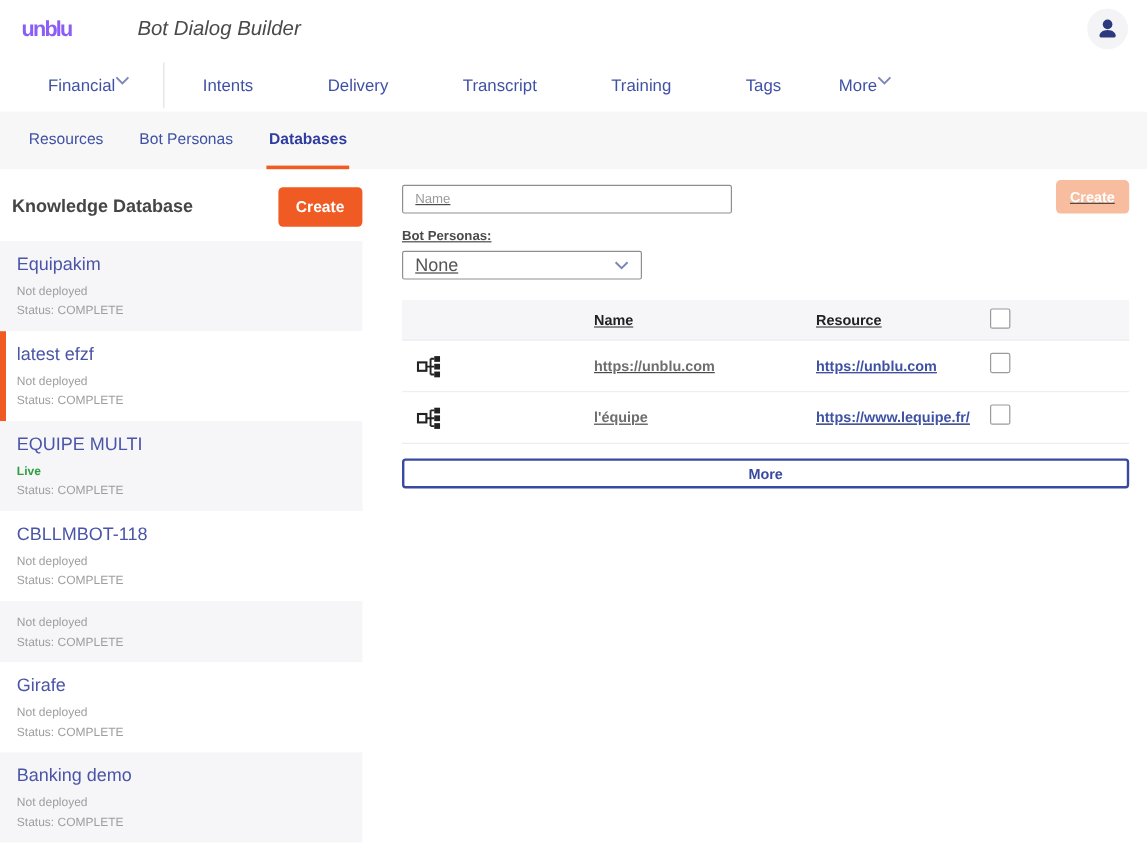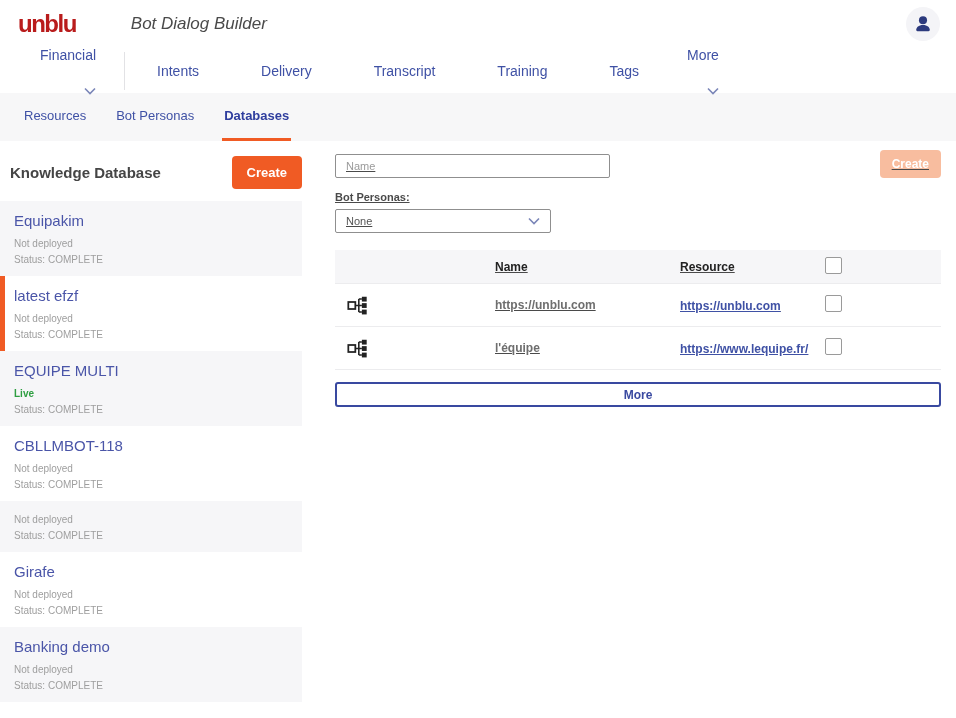--- a/index.html
+++ b/index.html
@@ -13,23 +13,23 @@
   }
 
   
   .app-header {
     height: 48px;
     display: flex;
     align-items: center;
     padding: 0 16px 0 18px;
   }
   .logo {
-    font-size: 24px;
+    font-size: 18px;
     font-weight: 800;
-    color: #b91c1c;
+    color: #8b5cf6;
     letter-spacing: -1.5px;
     line-height: 1;
   }
   .app-title {
     margin-left: 55px;
     font-size: 17px;
     color: #4a4a4a;
     font-style: italic;
   }
   .avatar {
@@ -43,21 +43,21 @@
 
   
   .main-nav {
     height: 45px;
     display: flex;
     align-items: center;
     padding-left: 40px;
     font-size: 14px;
     color: #3f51a5;
   }
-  .nav-item { display: flex; align-items: flex-end; gap: 24px; cursor: pointer; white-space: nowrap; flex-direction: column; }
+  .nav-item { display: flex; align-items: flex-start; gap: 0; cursor: pointer; white-space: nowrap; }
   .nav-divider { width: 1px; height: 38px; background: #e2e2e5; margin: 0 32px 0 28px; }
   .nav-gap { margin-right: 62px; }
   .chev { width: 12px; height: 8px; }
   .chev polyline { fill: none; stroke: #7b86b8; stroke-width: 1.6; }
 
   
   .tab-strip {
     height: 48px;
     background: #f7f7f8;
     display: flex;
@@ -115,24 +115,24 @@
   }
   .name-input::placeholder { color: #9a9a9a; }
   .btn-create-disabled {
     background: #f8bd9f; color: #fff;
     border: none; border-radius: 4px;
     font-family: inherit; font-size: 12px; font-weight: bold;
     padding: 7px 12px; cursor: default; margin-top: -4px;
   }
   .persona-label { font-size: 11px; font-weight: bold; color: #4a4a4a; margin: 13px 0 6px; }
   .select-box {
-    width: 216px; height: 24px;
+    width: 200px; height: 24px;
     border: 1px solid #8f8f8f; border-radius: 2px;
     display: flex; align-items: center; justify-content: space-between;
-    padding: 0 10px; font-size: 11px; color: #555;
+    padding: 0 10px; font-size: 15px; color: #555;
     background: #fff; cursor: pointer;
   }
 
   
   .res-table { margin-top: 17px; }
   .trow {
     display: grid;
     grid-template-columns: 160px 185px 140px 1fr;
     align-items: center;
     min-height: 43px;

